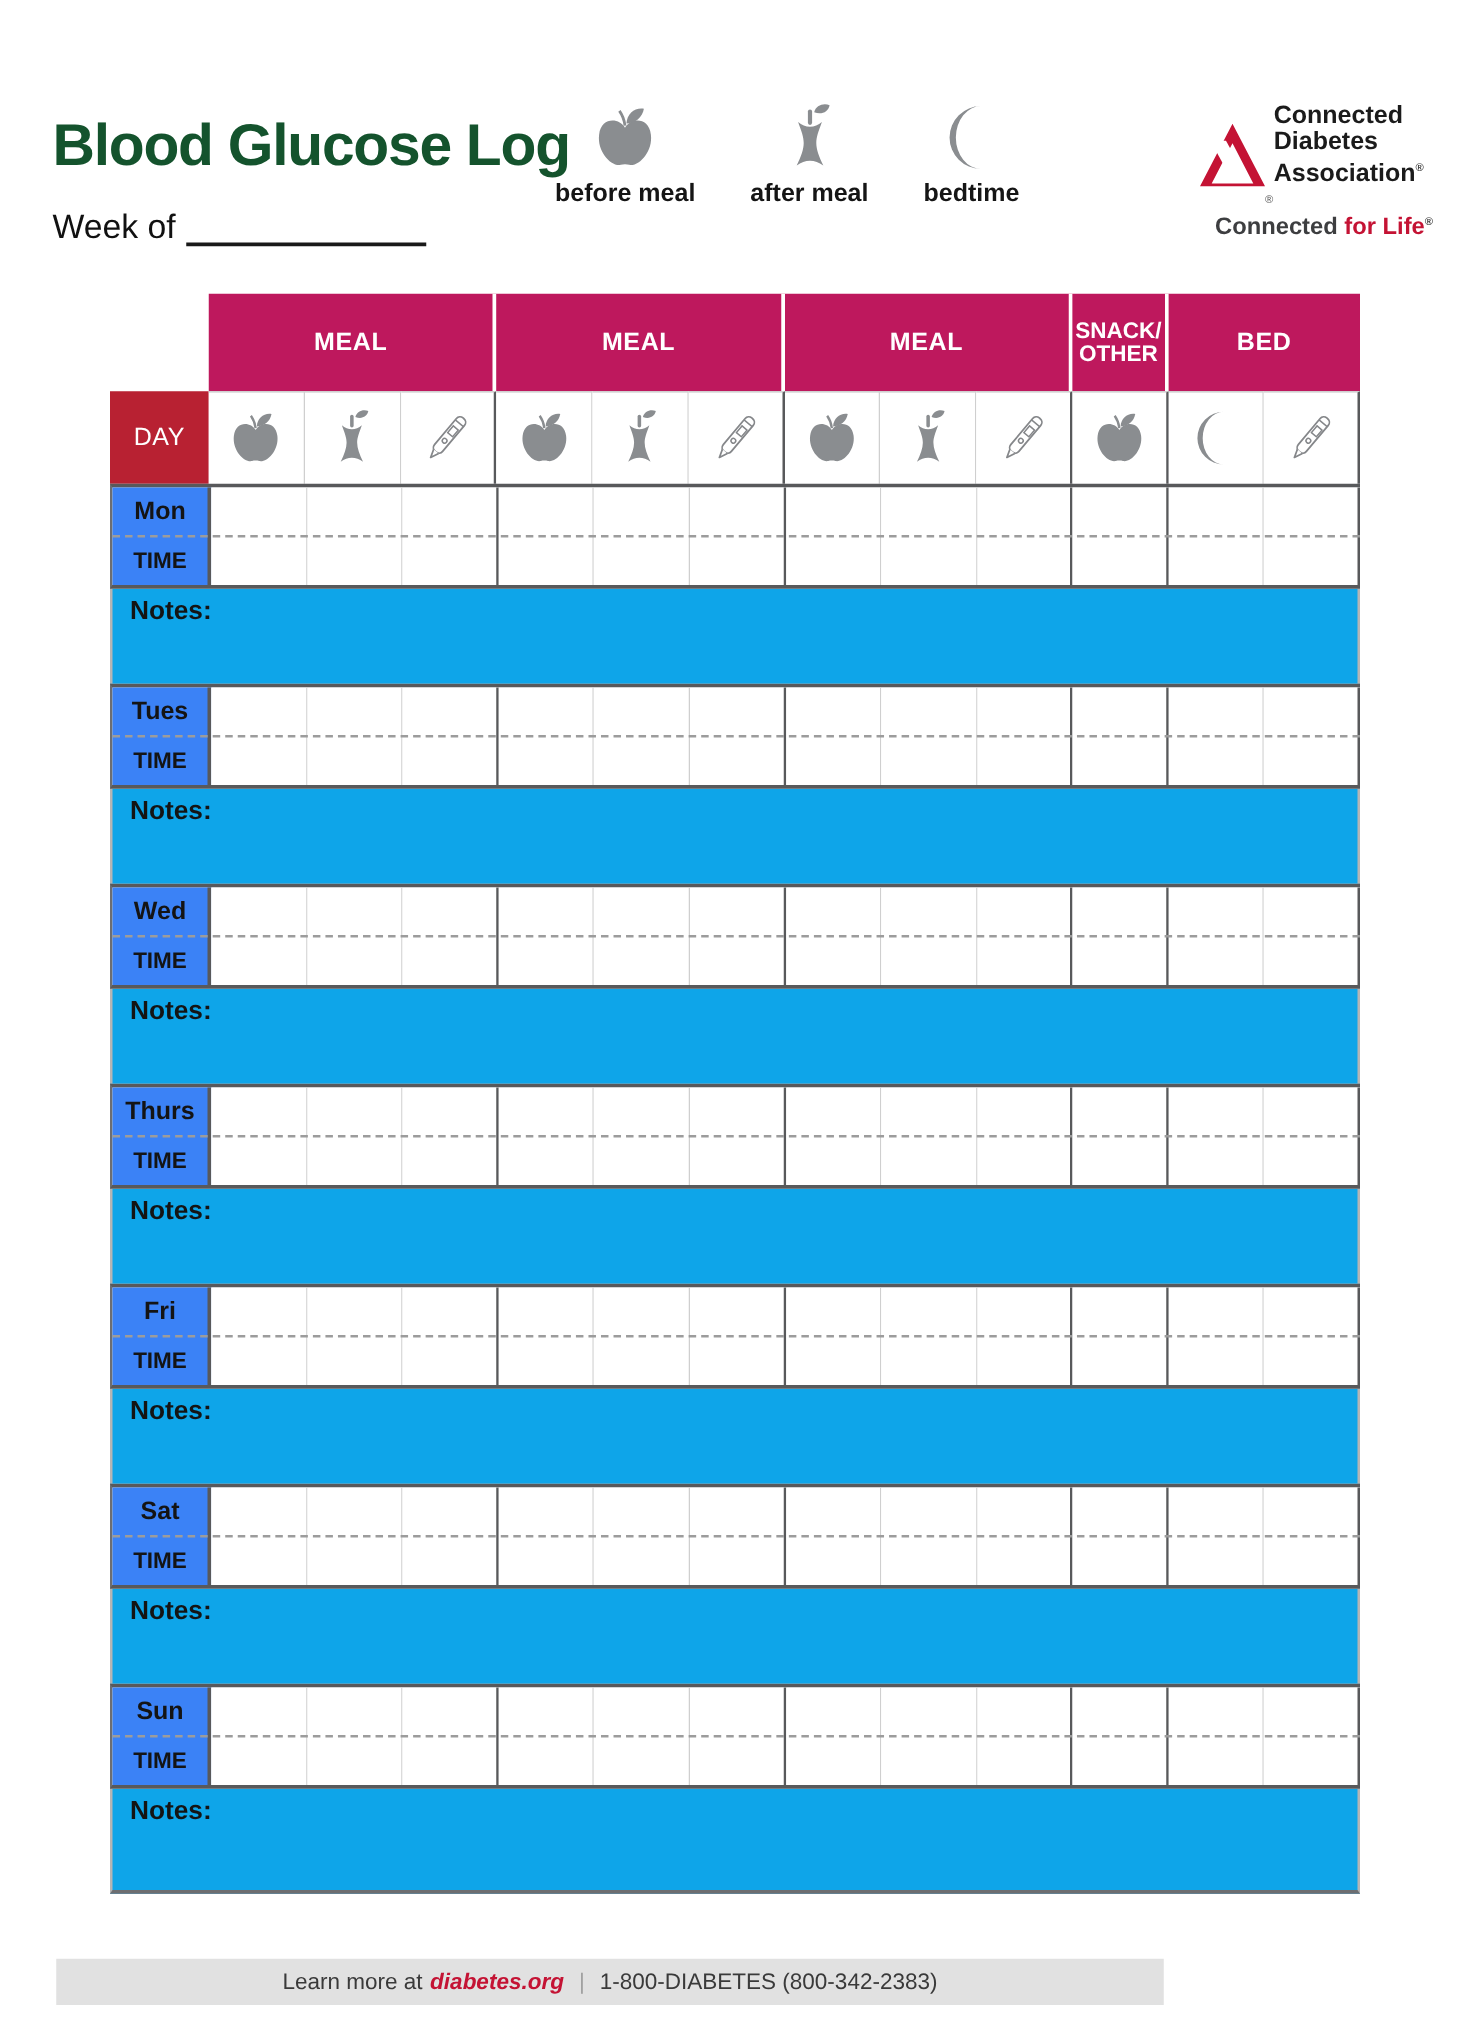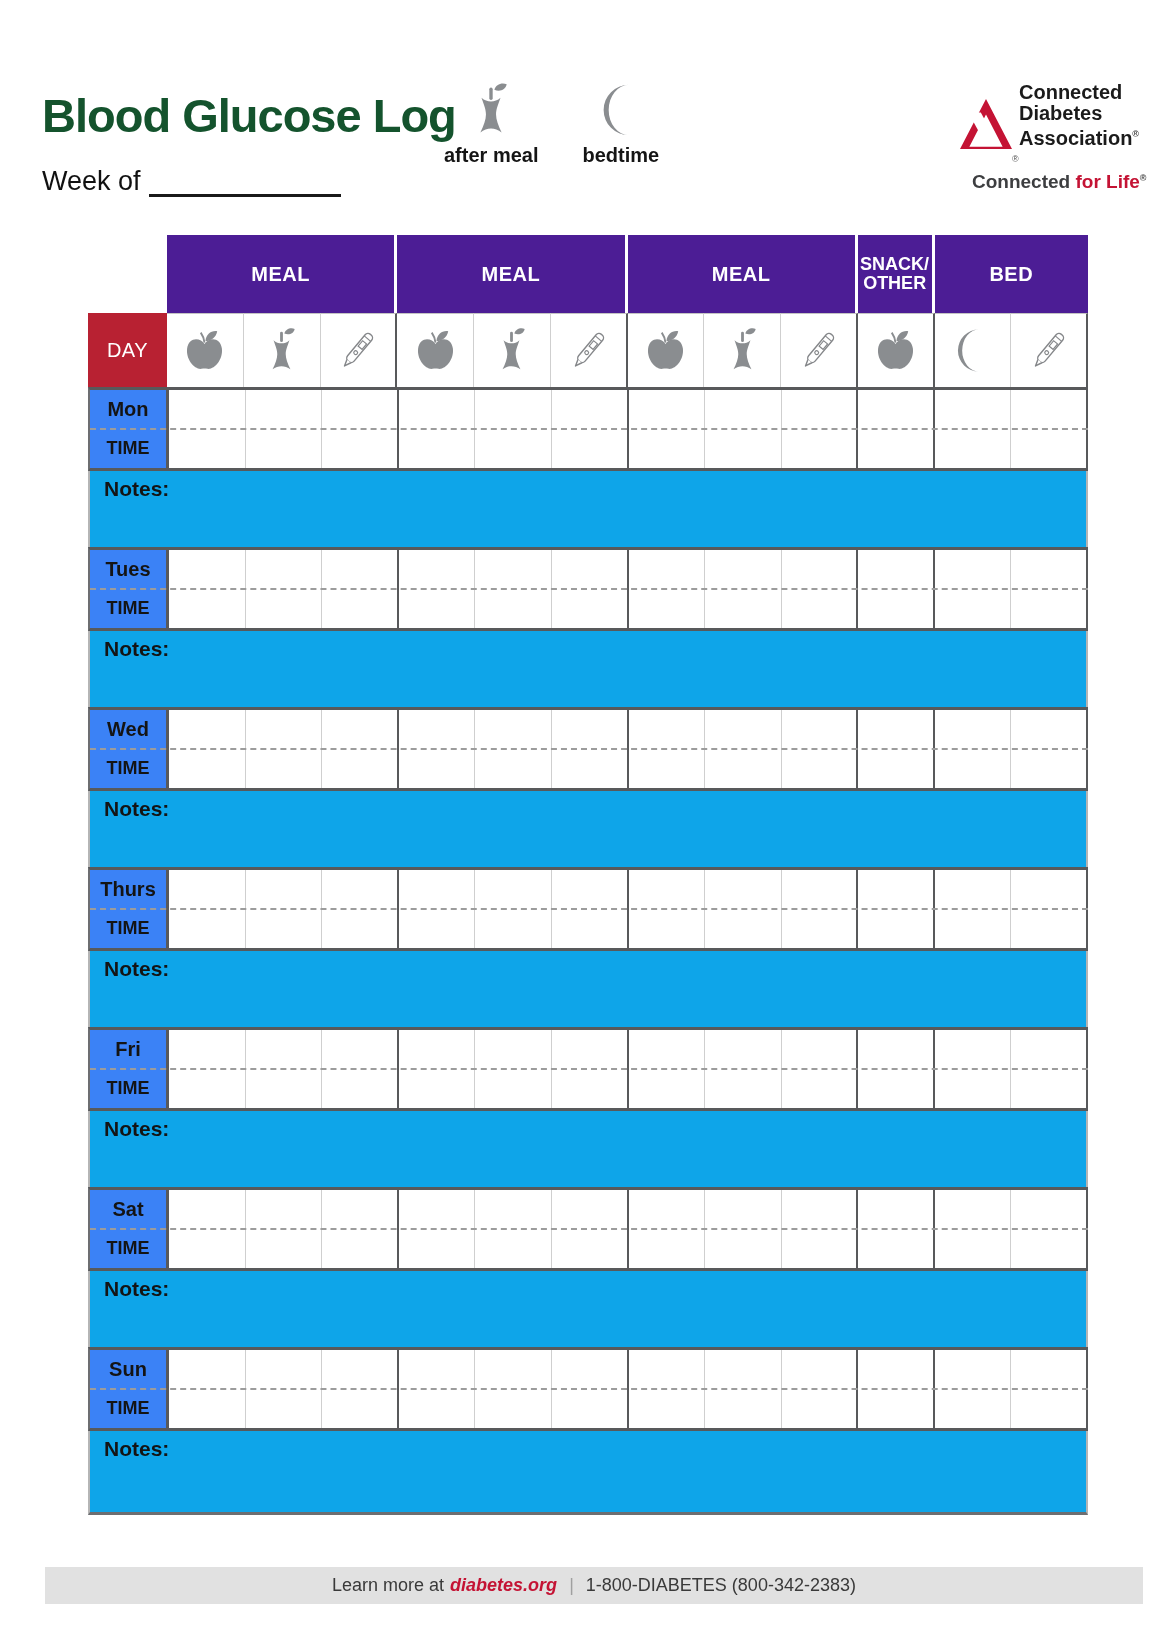--- a/index.html
+++ b/index.html
@@ -22,21 +22,21 @@
   .logo-text{margin-left:7px;font-size:20px;font-weight:bold;line-height:21px;color:#1b1b1b;}
   .reg-sup{font-size:9px;vertical-align:super;color:#444;}
   .tagline{margin-top:9px;font-size:19px;font-weight:bold;margin-left:12px;white-space:nowrap;}
   .tagline .t-prefix{color:#3d3e40;}
   .tagline .t-accent{color:#c41334;}
   
   *{box-sizing:border-box;}
   .glucose-table{position:absolute;left:88px;top:235px;width:1000px;}
   .group-row,.icon-row,.day-rows{display:grid;grid-template-columns:79px repeat(12,1fr);}
   .group-row{height:78px;}
-  .gh{background:#4c1d95;color:#fff;font-weight:bold;display:flex;flex-direction:column;
+  .gh{background:#be185d;color:#fff;font-weight:bold;display:flex;flex-direction:column;
       align-items:center;justify-content:center;text-align:center;border-right:3px solid #fff;}
   .gh:last-child{border-right:none;}
   .gh-line{font-size:20px;letter-spacing:.5px;}
   .gh-line-sm{font-size:18px;line-height:19px;}
   .icon-row{height:74px;}
   .day-hdr{background:#b82132;color:#fff;font-weight:normal;font-size:20px;display:flex;
       align-items:center;justify-content:center;letter-spacing:.5px;}
   .icon-cell{background:#fff;display:flex;align-items:center;justify-content:center;
       border-top:1px solid #c4c4c4;}
   .icon-cell svg{width:47px;height:47px;}
@@ -50,21 +50,21 @@
   .day-name{font-size:20px;color:#141414;}
   .time-label{font-size:18px;color:#141414;}
   .entry{background:#fff;}
   .dotline{position:absolute;left:0;top:calc(50% - 1px);width:100%;
       border-top:2px dashed #9c9c9c;pointer-events:none;}
   .notes-row{height:76px;background:#0ea5e9;border-left:2px solid #b5b5b5;
       border-right:2px solid #b5b5b5;padding:6px 0 0 14px;}
   .notes-row.last{height:84px;border-bottom:3px solid #6d6e71;}
   .notes-label{font-size:21px;font-weight:bold;color:#141414;}
   
-  .footer-band{position:absolute;left:45px;top:1567px;width:1098px;height:37px;
+  .footer-band{position:absolute;left:45px;top:1567px;width:886px;height:37px;
       background:#e1e1e1;display:flex;align-items:center;justify-content:center;
       font-size:18px;color:#3a3a3a;}
   .footer-band .f-link{font-weight:bold;color:#c41334;margin-left:6px;font-style:italic;}
   .footer-band .f-sep{margin:0 12px;color:#a0a0a0;}
   .hidden-defs{position:absolute;width:0;height:0;}
 </style>
 </head>
 <body>
 
 <svg class="hidden-defs" aria-hidden="true">
@@ -98,20 +98,26 @@
   </defs>
 </svg>
 
 <div class="page-title">Blood Glucose Log</div>
 
 <div class="week-of">
   <span>Week of</span><span class="week-line"></span>
 </div>
 
 <div class="legend">
+  <div class="legend-item">
+    <svg viewBox="0 0 100 100">
+        <use href="#sym-apple"></use>
+      </svg>
+    <span class="legend-label">before meal</span>
+  </div>
   <div class="legend-item">
     <svg viewBox="0 0 100 100">
         <use href="#sym-core"></use>
       </svg>
     <span class="legend-label">after meal</span>
   </div>
   <div class="legend-item">
     <svg viewBox="0 0 100 100">
         <use href="#sym-moon"></use>
       </svg>

